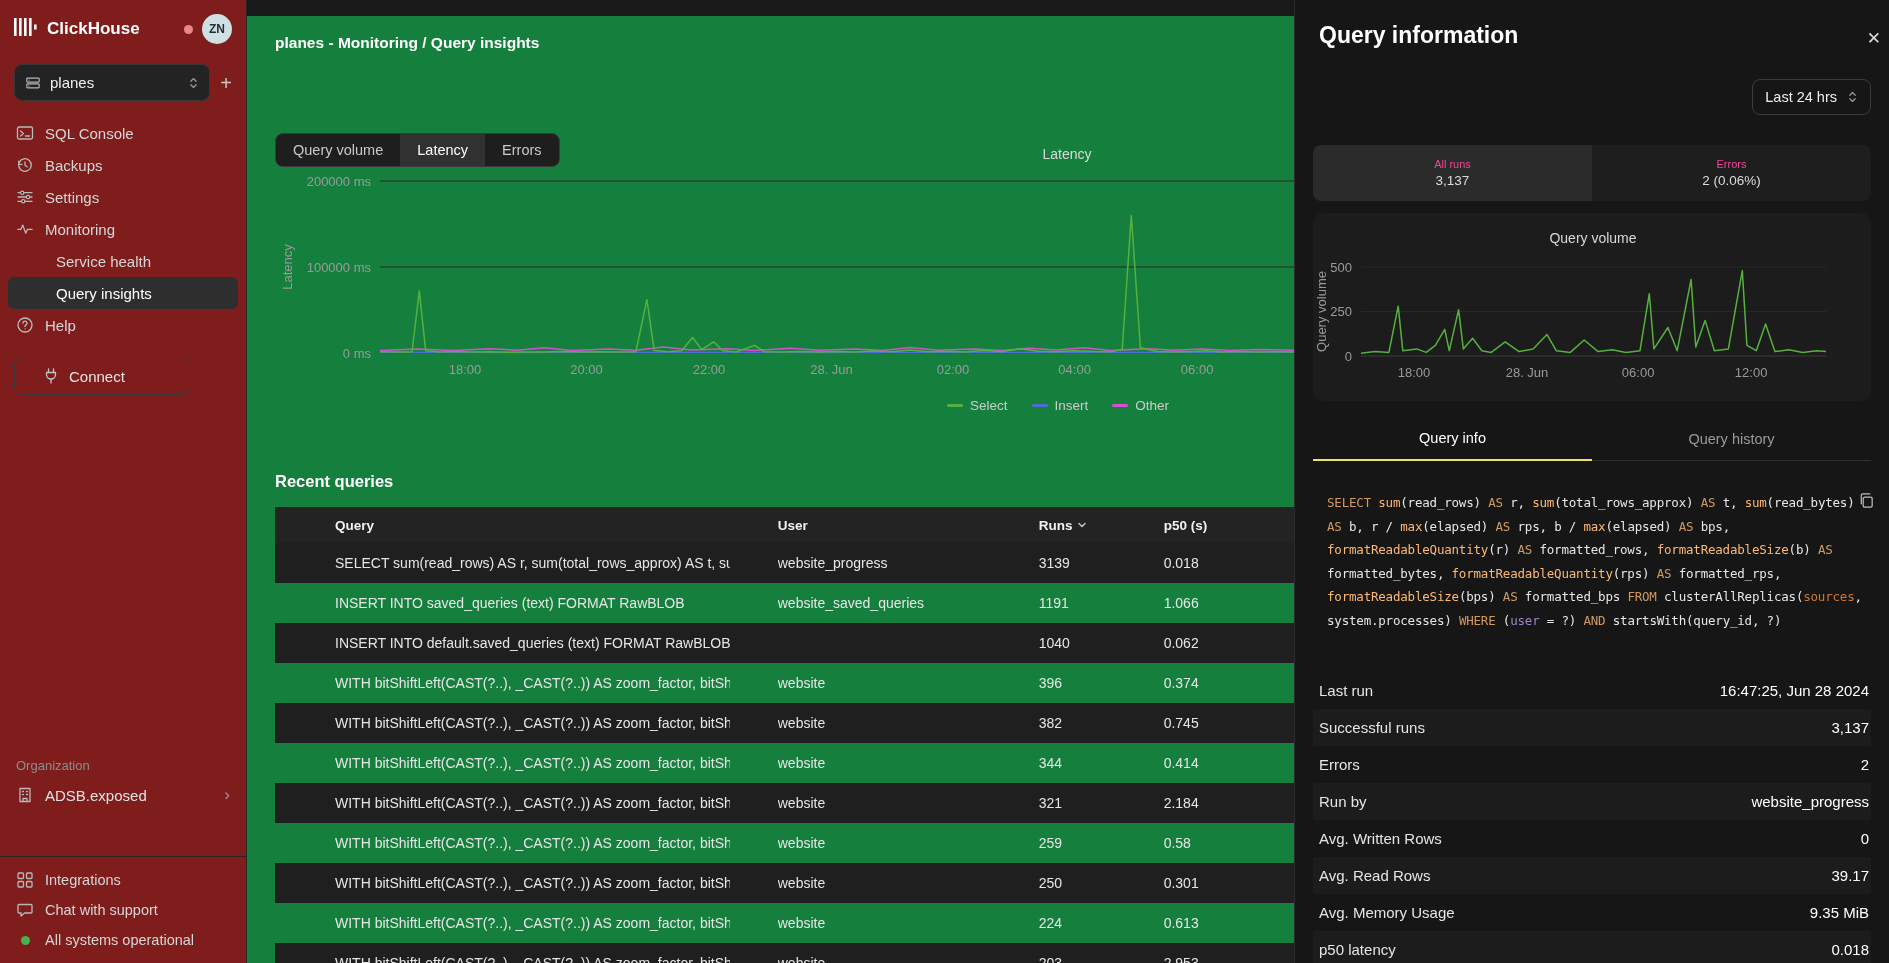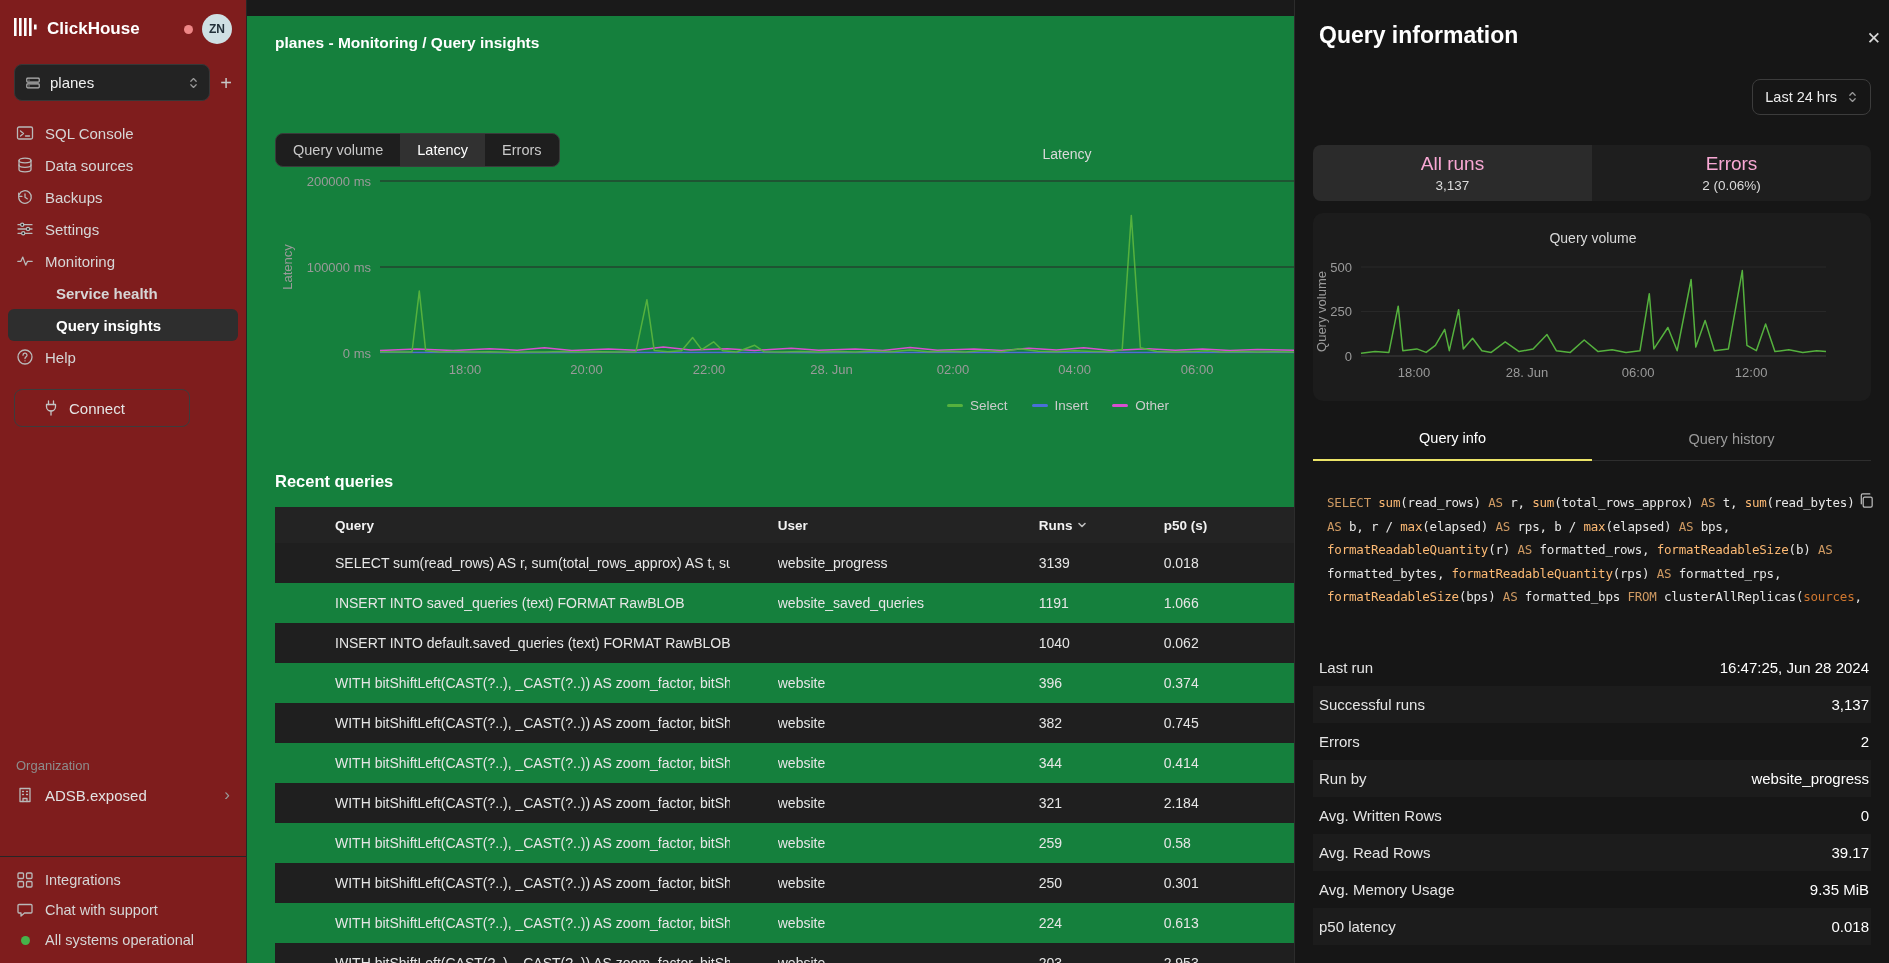--- a/index.html
+++ b/index.html
@@ -27,21 +27,21 @@
   .service-select .icon { color:#b5b5b5; width:16px; height:16px; flex-basis:16px; }
   .service-name { font-size:15px; color:#f0f0f0; }
   .updown { margin-left:auto; color:#9a9a9a; width:11px; height:16px; display:inline-flex; }
   .updown svg { width:11px; height:16px; fill:none; stroke:currentColor; stroke-width:1.4;
                 stroke-linecap:round; stroke-linejoin:round; }
   .add-btn { font-size:20px; color:#c8c8c8; background:none; border:none; cursor:pointer; line-height:1; }
   .nav { margin-top:16px; }
   .nav-item { height:32px; display:flex; align-items:center; gap:11px; padding:0 16px;
               font-size:15px; color:#d6d6d6; cursor:pointer; }
   .nav-item .icon { color:#b9b9b9; }
-  .nav-item.sub { padding-left:56px;font-weight:bold; }
+  .nav-item.sub { padding-left:56px; }
   .nav-item.active { background:#2e2e2e; border-radius:6px; margin:0 8px; padding-left:48px; color:#fff; }
   .connect-btn { margin:16px 14px 0 14px; width:176px; height:38px; border:1px solid #3c3c3c; border-radius:8px;
                  background:none; color:#e4e4e4; font-size:15px; display:flex; align-items:center; gap:9px;
                  padding:0 27px; cursor:pointer; font-family:inherit; }
   .connect-btn .icon { color:#c4c4c4; }
   .org { position:absolute; top:758px; left:0; right:0; padding:0 16px; }
   .org-label { font-size:13px; color:#8d8d8d; }
   .org-row { margin-top:12px; display:flex; align-items:center; gap:11px; font-size:15px; color:#e2e2e2; cursor:pointer; }
   .org-row .icon { color:#b9b9b9; }
   .chev-right { margin-left:auto; color:#9a9a9a; font-size:17px; }
@@ -87,21 +87,21 @@
   .panel-title { font-size:23px; font-weight:bold; color:#fff; padding:22px 0 0 6px; }
   .close-btn { position:absolute; right:8px; top:28px; background:none; border:none; color:#d8d8d8;
                font-size:17px; cursor:pointer; font-family:inherit; }
   .range-select { margin:30px 0 0 auto; width:fit-content; height:36px; border:1px solid #3c3c3c; border-radius:8px;
                   display:flex; align-items:center; gap:10px; padding:0 12px; font-size:14.5px; color:#ededed;
                   cursor:pointer; }
   .stat-tabs { margin-top:30px; display:flex; border-radius:8px; overflow:hidden; }
   .stat-tab { flex:1; height:56px; display:flex; flex-direction:column; align-items:center; justify-content:center;
               gap:3px; cursor:pointer; background:#1e1e1e; }
   .stat-tab.selected { background:#2b2b2b; }
-  .stat-label { font-size:19px; color:#f9a8d4; }
+  .stat-label { font-size:11px; color:#ec4899; }
   .stat-value { font-size:13.5px; color:#dcdcdc; }
   .qv-box { margin-top:12px; background:#1c1c1c; border-radius:10px; height:188px; position:relative; }
   .panel-tabs { margin-top:16px; display:flex; height:44px; }
   .panel-tab { flex:1; display:flex; align-items:center; justify-content:center; font-size:14.5px; cursor:pointer;
                color:#9a9a9a; border-bottom:1px solid #2e2e2e; }
   .panel-tab.active { color:#ffffff; border-bottom:2px solid #ece468; }
   .sql { margin-top:30px; padding:0 16px 0 14px; position:relative;
          font-family:"DejaVu Sans Mono", monospace; font-size:12.5px; letter-spacing:-0.2px; line-height:23.5px; }
   .sql .line { white-space:nowrap; }
   .sql .k { color:#cf9a62; } .sql .f { color:#fdba74; } .sql .p { color:#e6e6e6; }
@@ -158,30 +158,20 @@
   <div class="nav">
       <div class="nav-item">
         <span class="icon">
           <svg viewBox="0 0 18 18">
             <rect x="1.5" y="3" width="15" height="12" rx="1.5"></rect>
             <path d="M4.5 7l3 2.5-3 2.5"></path>
             <path d="M9.5 12h4"></path>
           </svg>
         </span>
         <span>SQL Console</span>
-      </div>
-      <div class="nav-item">
-        <span class="icon">
-          <svg viewBox="0 0 18 18">
-            <ellipse cx="9" cy="4.5" rx="6" ry="2.3"></ellipse>
-            <path d="M3 4.5v9c0 1.3 2.7 2.3 6 2.3s6-1 6-2.3v-9"></path>
-            <path d="M3 9c0 1.3 2.7 2.3 6 2.3s6-1 6-2.3"></path>
-          </svg>
-        </span>
-        <span>Data sources</span>
       </div>
       <div class="nav-item">
         <span class="icon">
           <svg viewBox="0 0 18 18">
             <path d="M3.2 6.5A6.3 6.3 0 1 1 2.7 9.5"></path>
             <path d="M2.7 5.2v3.2h3.2"></path>
             <path d="M9 6v3.2l2.2 1.6"></path>
           </svg>
         </span>
         <span>Backups</span>
@@ -480,20 +470,21 @@
             <rect x="5.5" y="5.5" width="9.5" height="10.5" rx="1.5"></rect>
             <path d="M3.5 12.5v-9A1.5 1.5 0 0 1 5 2h7.5"></path>
           </svg>
       </button>
       <div>
           <div class="line"><span class="k">SELECT </span><span class="f">sum</span><span class="p">(read_rows) </span><span class="k">AS</span><span class="p"> r, </span><span class="f">sum</span><span class="p">(total_rows_approx) </span><span class="k">AS</span><span class="p"> t, </span><span class="f">sum</span><span class="p">(read_bytes)</span></div>
           <div class="line"><span class="k">AS</span><span class="p"> b, r / </span><span class="f">max</span><span class="p">(elapsed) </span><span class="k">AS</span><span class="p"> rps, b / </span><span class="f">max</span><span class="p">(elapsed) </span><span class="k">AS</span><span class="p"> bps,</span></div>
           <div class="line"><span class="f">formatReadableQuantity</span><span class="p">(r) </span><span class="k">AS</span><span class="p"> formatted_rows, </span><span class="f">formatReadableSize</span><span class="p">(b) </span><span class="k">AS</span></div>
           <div class="line"><span class="p">formatted_bytes, </span><span class="f">formatReadableQuantity</span><span class="p">(rps) </span><span class="k">AS</span><span class="p"> formatted_rps,</span></div>
           <div class="line"><span class="f">formatReadableSize</span><span class="p">(bps) </span><span class="k">AS</span><span class="p"> formatted_bps </span><span class="k">FROM</span><span class="p"> clusterAllReplicas(</span><span class="d">sources</span><span class="p">,</span></div>
+          <div class="line"><span class="p">system.processes) </span><span class="k">WHERE</span><span class="p"> (</span><span class="v">user</span><span class="p"> = ?) </span><span class="k">AND</span><span class="p"> startsWith(query_id, ?)</span></div>
         </div>
     </div>
 
     <div class="details">
         <div class="drow">
           <span class="dlabel">Last run</span>
           <span class="dvalue">16:47:25, Jun 28 2024</span>
         </div>
         <div class="drow">
           <span class="dlabel">Successful runs</span>

